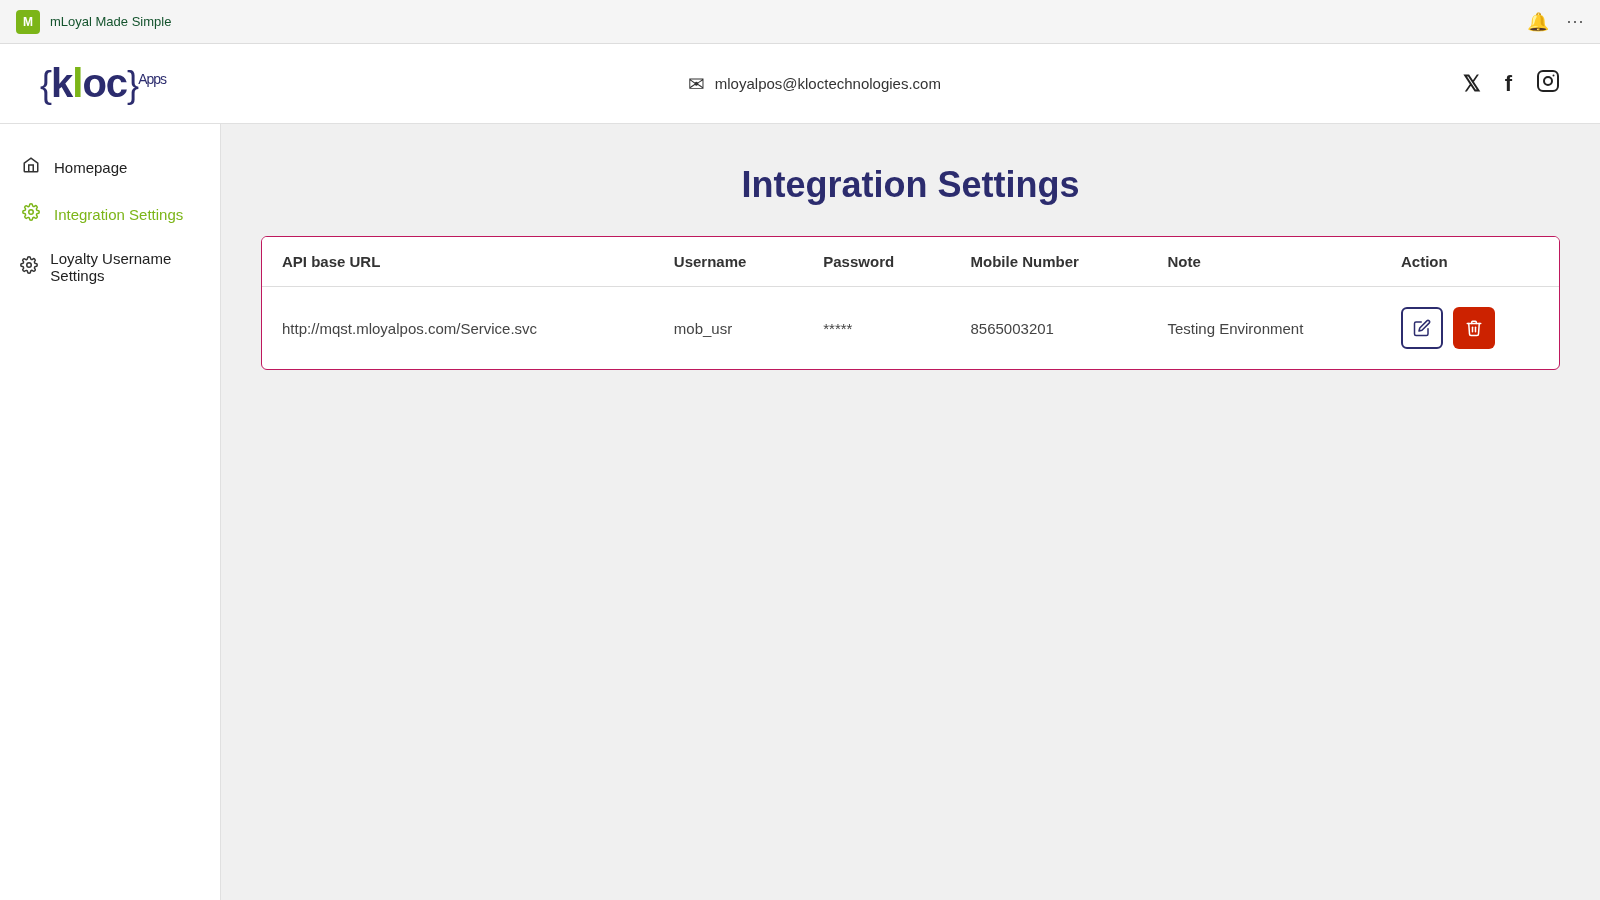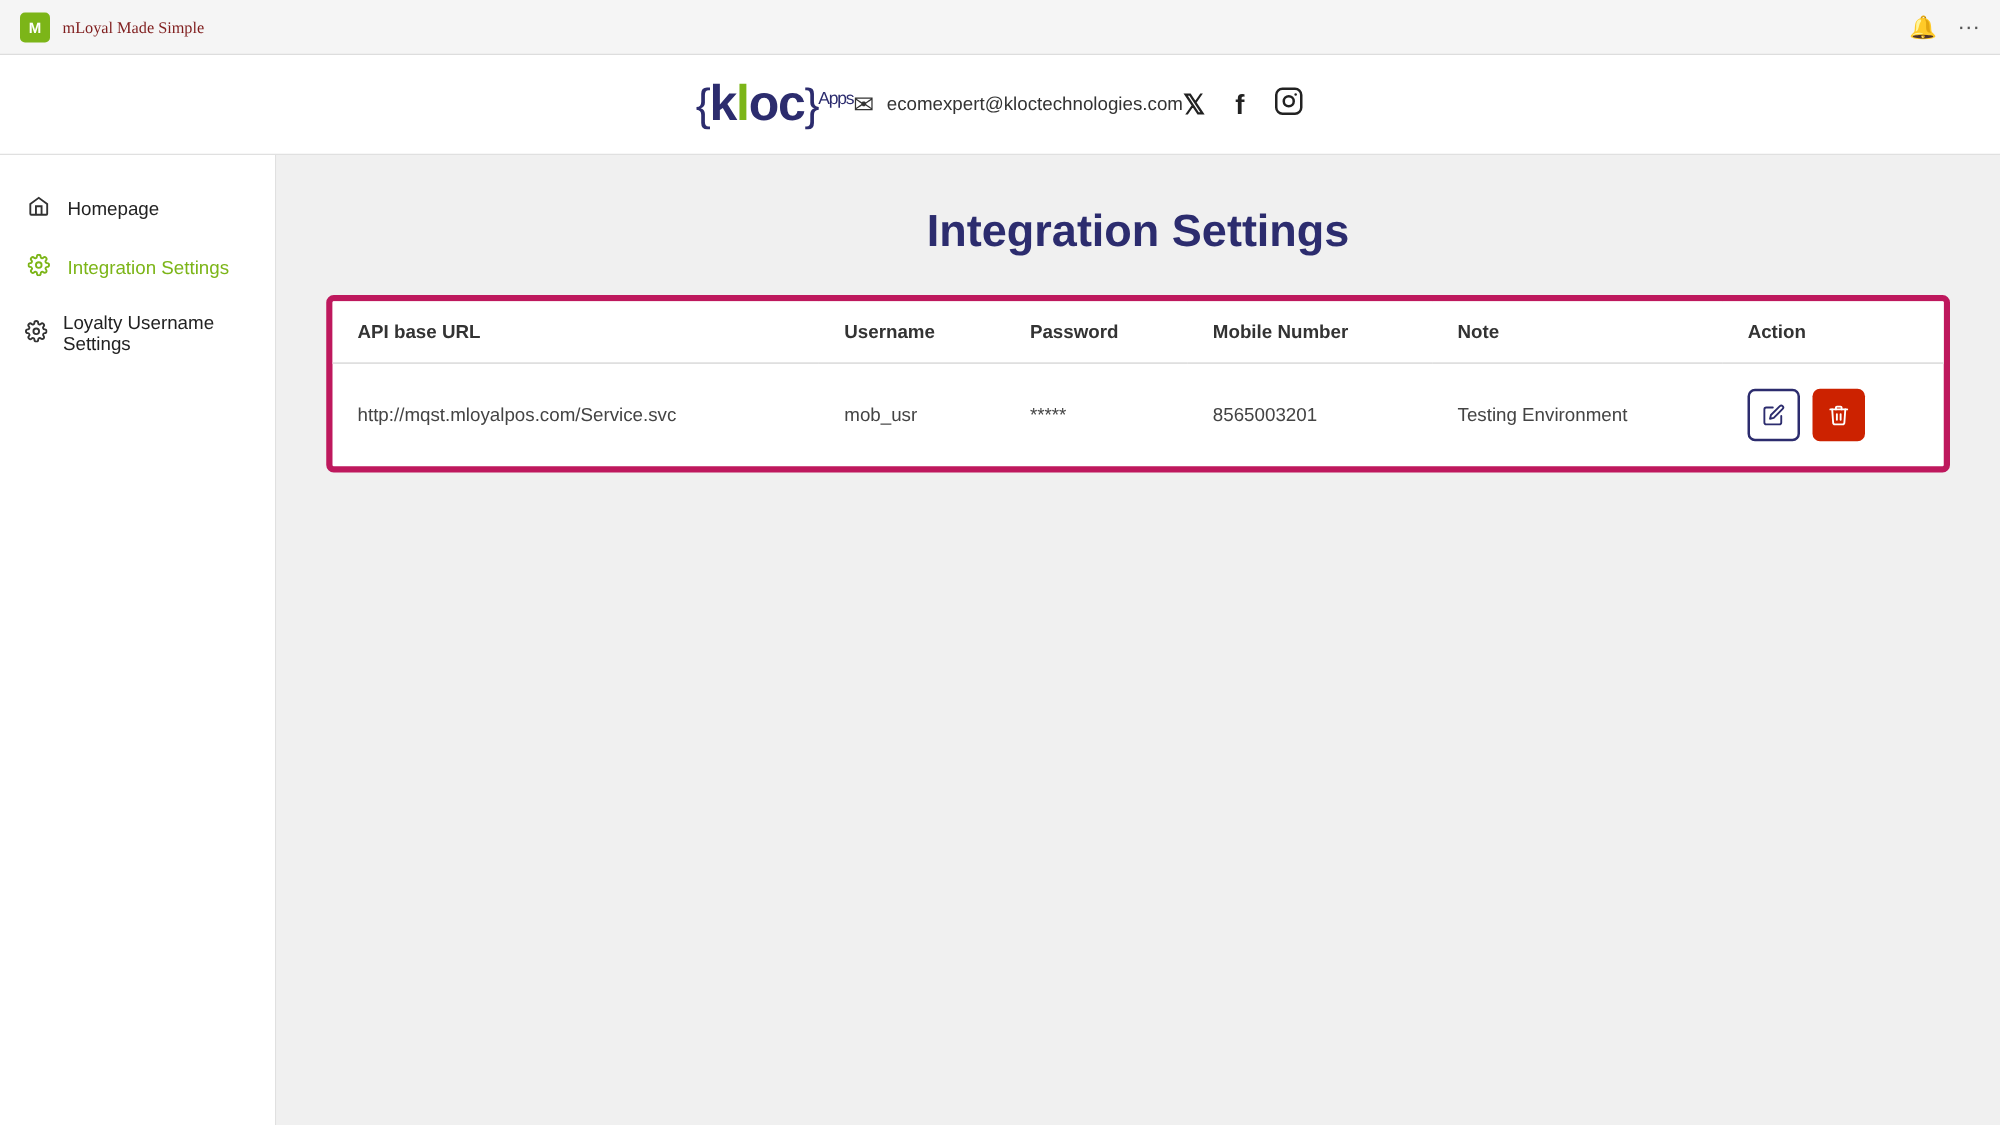--- a/index.html
+++ b/index.html
@@ -27,38 +27,37 @@
       border-radius: 4px;
       display: flex;
       align-items: center;
       justify-content: center;
       color: white;
       font-size: 12px;
       font-weight: bold;
     }
     .top-bar-title {
       font-size: 13px;
-      color: #7f1d1d;
-      font-family: Liberation Serif, serif;
+      color: #14532d;
     }
     .top-bar-right {
       display: flex;
       align-items: center;
       gap: 16px;
       color: #555;
       font-size: 18px;
     }
 
     
     .header {
       background: white;
       height: 80px;
       display: flex;
       align-items: center;
-      justify-content: center;
+      justify-content: space-between;
       padding: 0 40px;
       border-bottom: 1px solid #e0e0e0;
     }
     .logo {
       font-size: 36px;
       font-weight: 300;
       color: #2c2c6e;
       letter-spacing: -1px;
     }
     .logo span.brace { color: #2c2c6e; font-weight: 300; }
@@ -132,21 +131,21 @@
       font-size: 36px;
       font-weight: bold;
       color: #2c2c6e;
       margin-bottom: 30px;
     }
 
     
     .table-container {
       background: white;
       border-radius: 6px;
-      border: 5px solid #be185d;
+      border: 1px solid #be185d;
       overflow: hidden;
     }
     .table {
       width: 100%;
       border-collapse: collapse;
     }
     .table thead tr {
       background: white;
       border-bottom: 1px solid #ddd;
     }
@@ -215,21 +214,21 @@
     <span>···</span>
   </div>
 </div>
 
 <div class="header">
   <div class="logo">
     <span class="brace">{</span><span class="k">k</span><span class="l">l</span><span class="o">o</span><span class="c">c</span><span class="brace">}</span><span class="apps">Apps</span>
   </div>
   <div class="header-email">
     <span class="email-icon">✉</span>
-    <span>ecomexpert@kloctechnologies.com</span>
+    <span>mloyalpos@kloctechnologies.com</span>
   </div>
   <div class="header-social">
     <span style="font-size:22px;font-weight:bold;font-family:serif;">𝕏</span>
     <span style="font-size:22px;font-weight:bold;">f</span>
     <span>
       <svg width="24" height="24" viewBox="0 0 24 24" fill="none" stroke="#222" stroke-width="2" stroke-linecap="round" stroke-linejoin="round">
         <rect x="2" y="2" width="20" height="20" rx="5" ry="5"></rect>
         <circle cx="12" cy="12" r="4"></circle>
         <circle cx="17.5" cy="6.5" r="1" fill="#222" stroke="none"></circle>
       </svg>

